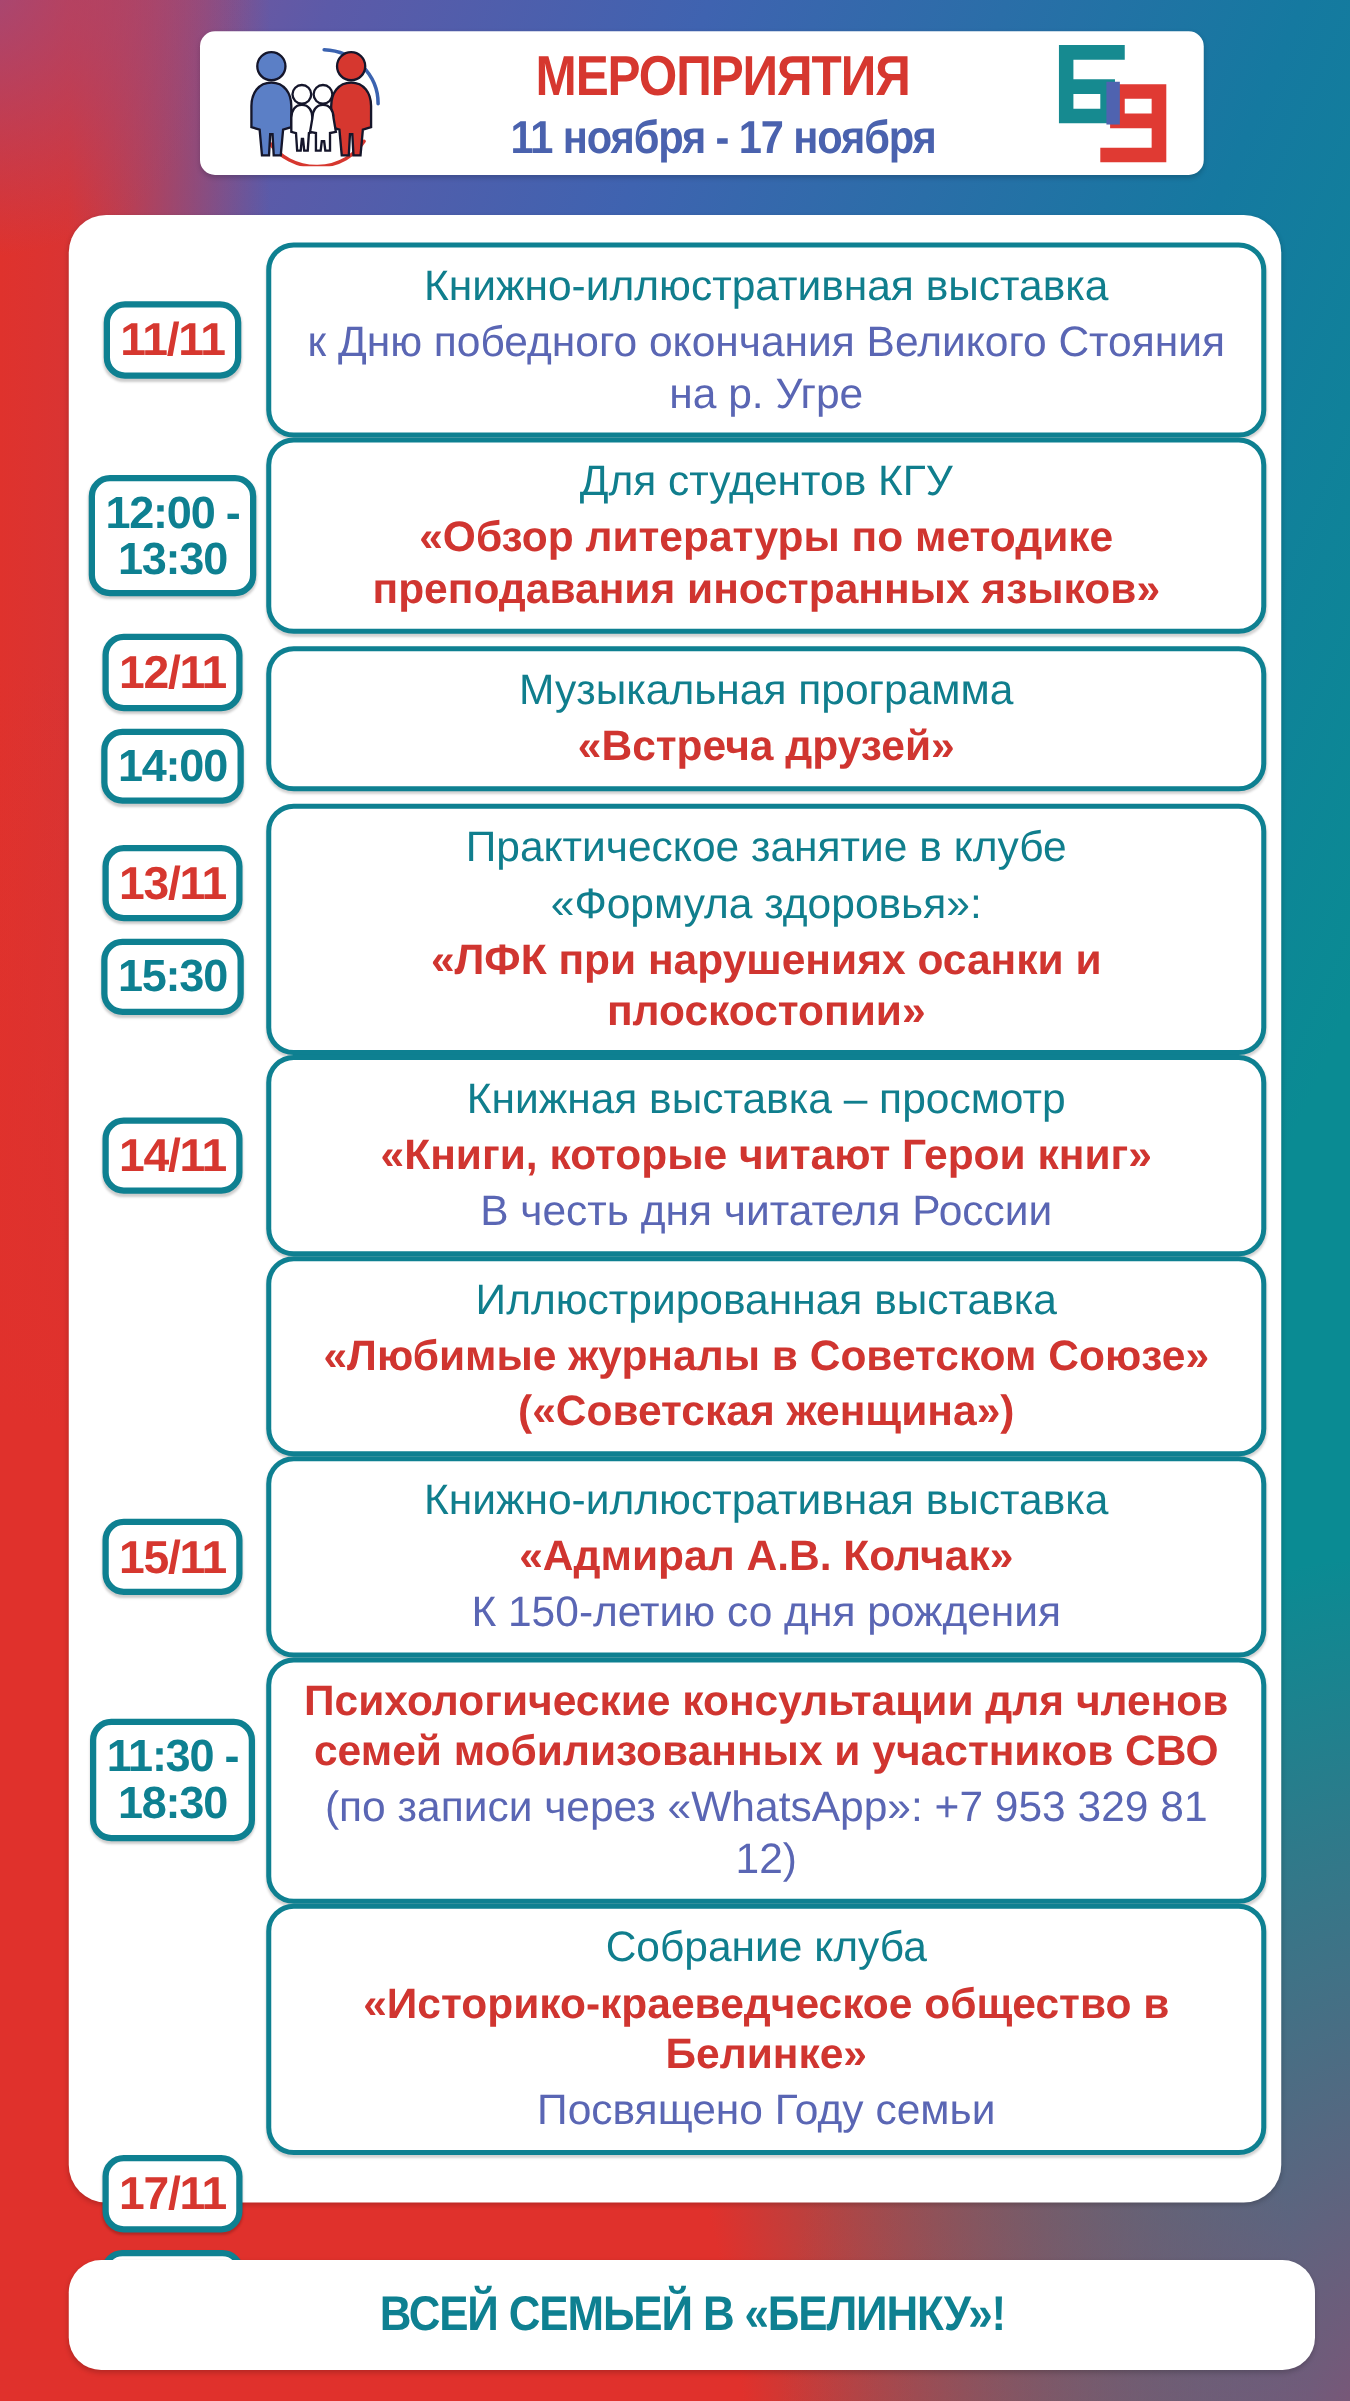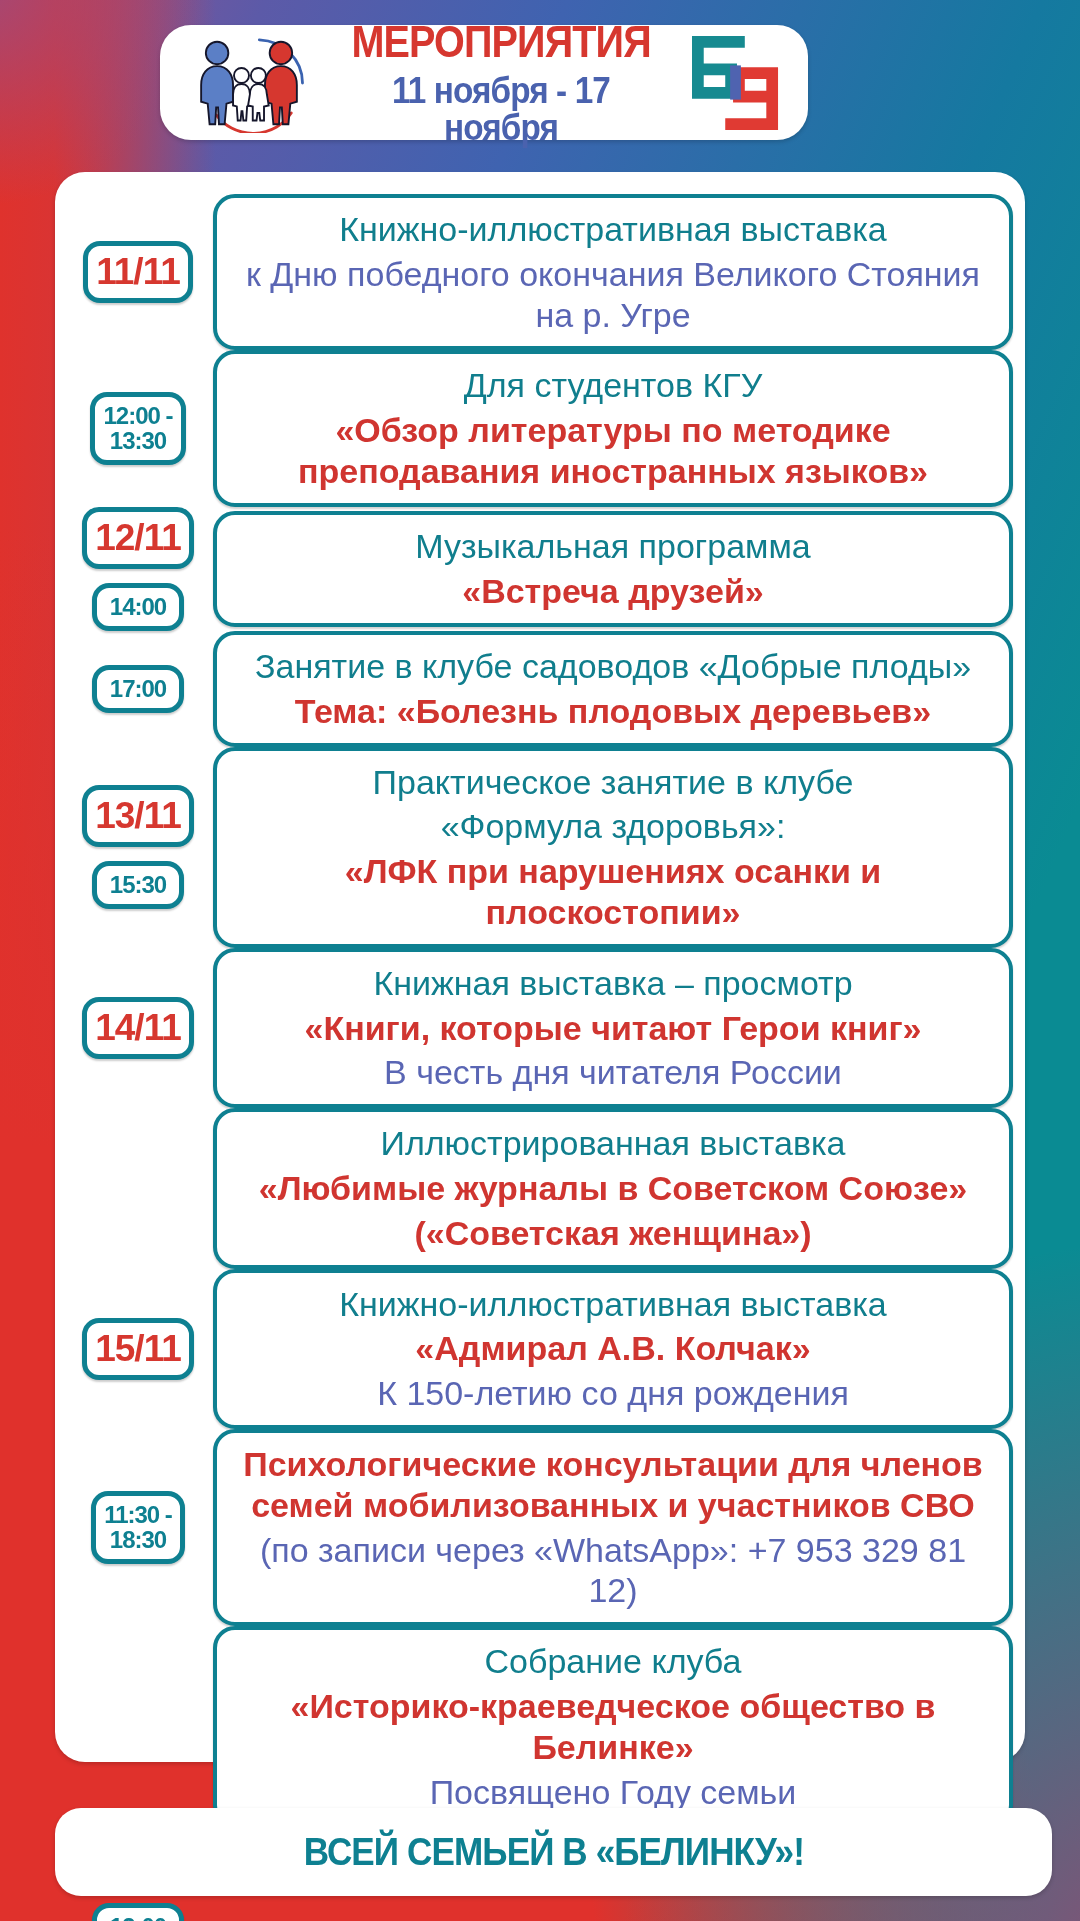--- a/index.html
+++ b/index.html
@@ -18,22 +18,22 @@
       radial-gradient(circle 300px at -2% -1%, rgba(151,77,134,0.85) 0%, rgba(151,77,134,0) 75%),
       radial-gradient(ellipse 700px 1050px at 103% 103%, rgba(153,72,112,0.85) 0%, rgba(153,72,112,0) 70%),
       radial-gradient(ellipse 1500px 2050px at -8% 108%, #e0312c 0%, #e0312c 46%, rgba(224,49,44,0) 76%),
       linear-gradient(to right, #df322d 0%, rgba(223,50,45,0.95) 5%, rgba(223,50,45,0) 20%),
       linear-gradient(113deg, #8f5292 0%, #5c5aa8 14%, #3f63b0 30%, #1579a0 55%, #0a8b93 75%, #0a8b93 100%);
   }
   .poster{position:relative;width:1080px;height:1921px;}
 
   
   .header-card{
-    position:absolute;left:160px;top:25px;width:648px;height:115px;
-    background:#fff;border-radius:31px;
+    position:absolute;left:160px;top:25px;width:803px;height:115px;
+    background:#fff;border-radius:12px;
     display:flex;align-items:center;justify-content:space-between;
     padding:0 28px;box-sizing:border-box;
     box-shadow:0 2px 4px rgba(0,0,0,.18);
   }
   .family-icon{width:122px;height:100px;flex:0 0 auto;}
   .header-titles{flex:1;text-align:center;padding:0 10px;}
   .header-title{
     display:inline-block;color:var(--red);font-weight:bold;font-size:45px;
     letter-spacing:-1px;transform:scaleX(.88);margin:0 0 2px 0;line-height:1;
   }
@@ -56,21 +56,21 @@
     flex:0 0 150px;display:flex;flex-direction:column;align-items:center;
     justify-content:flex-start;gap:14px;
   }
   .badge{
     background:#fff;border:5px solid var(--teal);border-radius:17px;
     font-weight:bold;text-align:center;white-space:pre-line;line-height:1.02;
     letter-spacing:-1px;padding:7px 8px;min-width:92px;box-sizing:border-box;
     box-shadow:0 2px 2px rgba(0,0,0,.2);
   }
   .badge-red{color:var(--red);font-size:37px;min-width:108px;}
-  .badge-teal{color:var(--teal);font-size:24px;}
+  .badge-teal{color:var(--teal);font-size:36px;}
   .card{
     flex:1;border:4px solid var(--teal);border-radius:22px;background:#fff;
     padding:9px 16px;box-sizing:border-box;text-align:center;
     display:flex;flex-direction:column;justify-content:center;
     box-shadow:0 2px 2px rgba(0,0,0,.18);
   }
   .line{margin:2px 0;font-size:34px;line-height:1.2;}
   .line-teal{color:var(--teal-text);}
   .line-red{color:var(--red-text);font-weight:bold;}
   .line-blue{color:var(--blue-text);}
@@ -151,29 +151,20 @@
     <div class="badge-col">
             <div class="badge badge-red">12/11</div>
             <div class="badge badge-teal">14:00</div>
           </div>
     <div class="card">
             <p class="line line-teal">Музыкальная программа</p>
             <p class="line line-red">«Встреча друзей»</p>
           </div>
   </div>
 
-  <div class="row">
-    <div class="badge-col">
-            <div class="badge badge-teal">17:00</div>
-          </div>
-    <div class="card">
-            <p class="line line-teal">Занятие в клубе садоводов «Добрые плоды»</p>
-            <p class="line line-red">Тема: «Болезнь плодовых деревьев»</p>
-          </div>
-  </div>
 
   <div class="row">
     <div class="badge-col">
             <div class="badge badge-red">13/11</div>
             <div class="badge badge-teal">15:30</div>
           </div>
     <div class="card">
             <p class="line line-teal">Практическое занятие в клубе</p>
             <p class="line line-teal">«Формула здоровья»:</p>
             <p class="line line-red">«ЛФК при нарушениях осанки и плоскостопии»</p>

